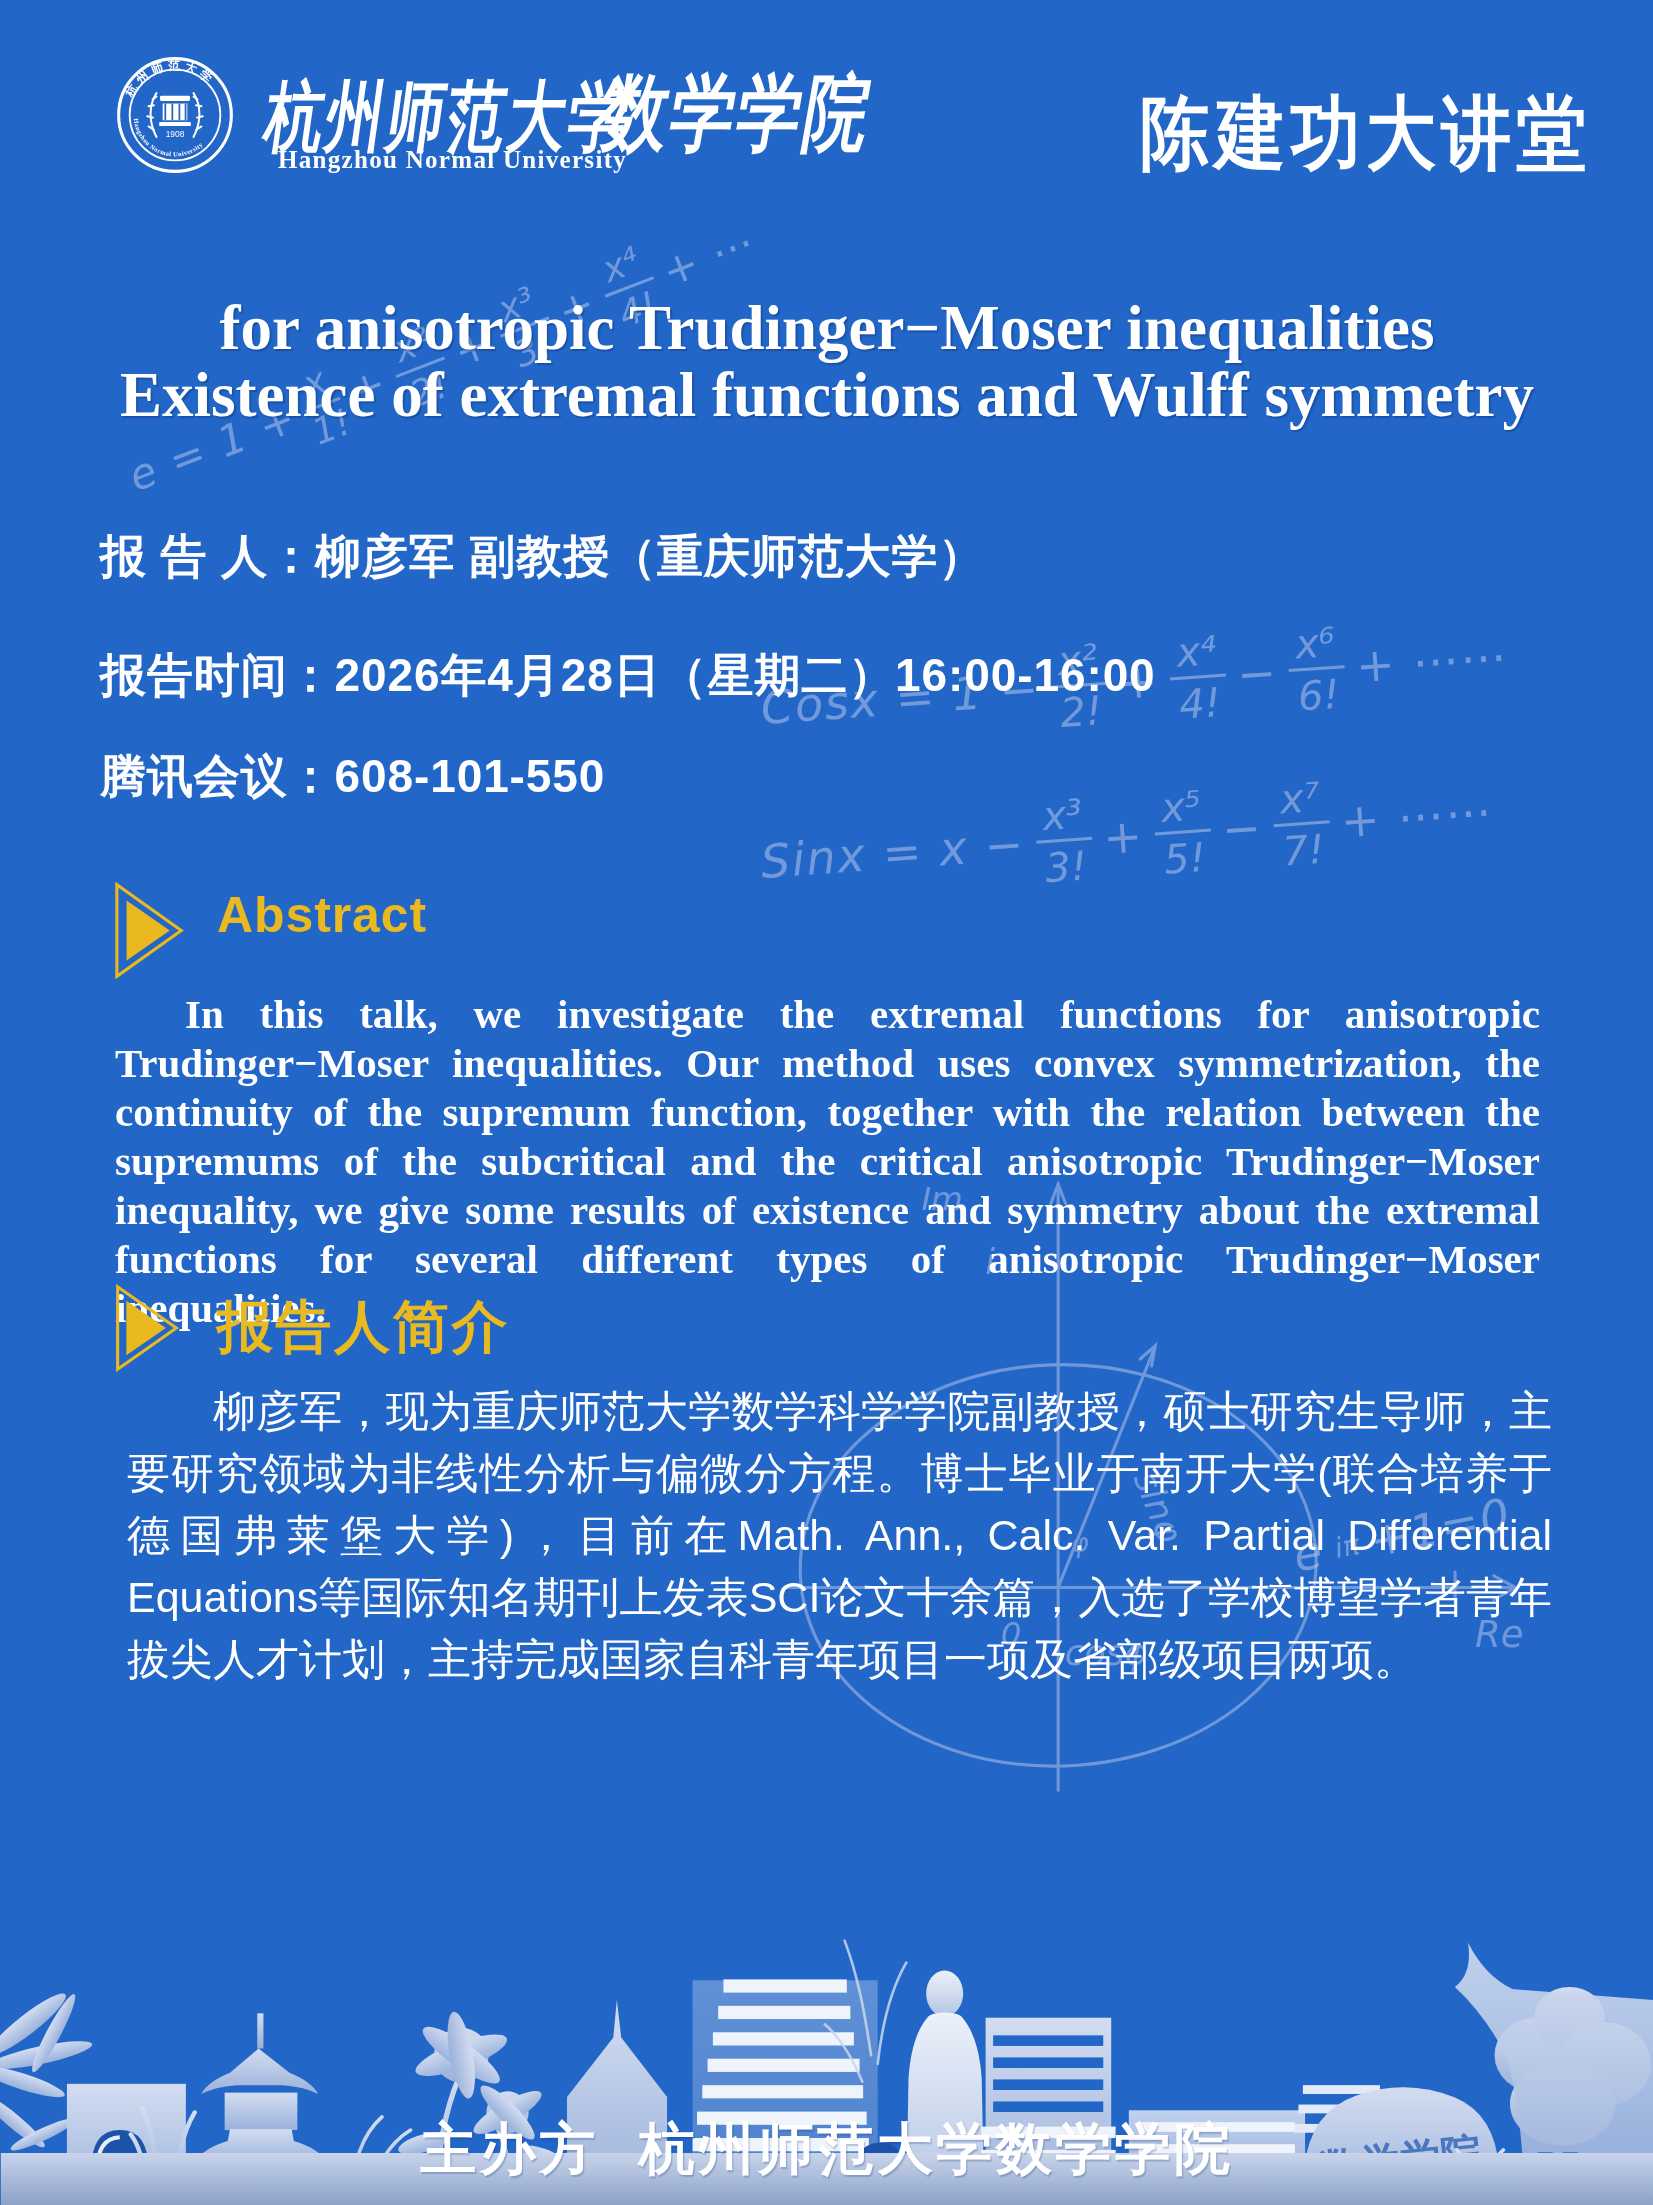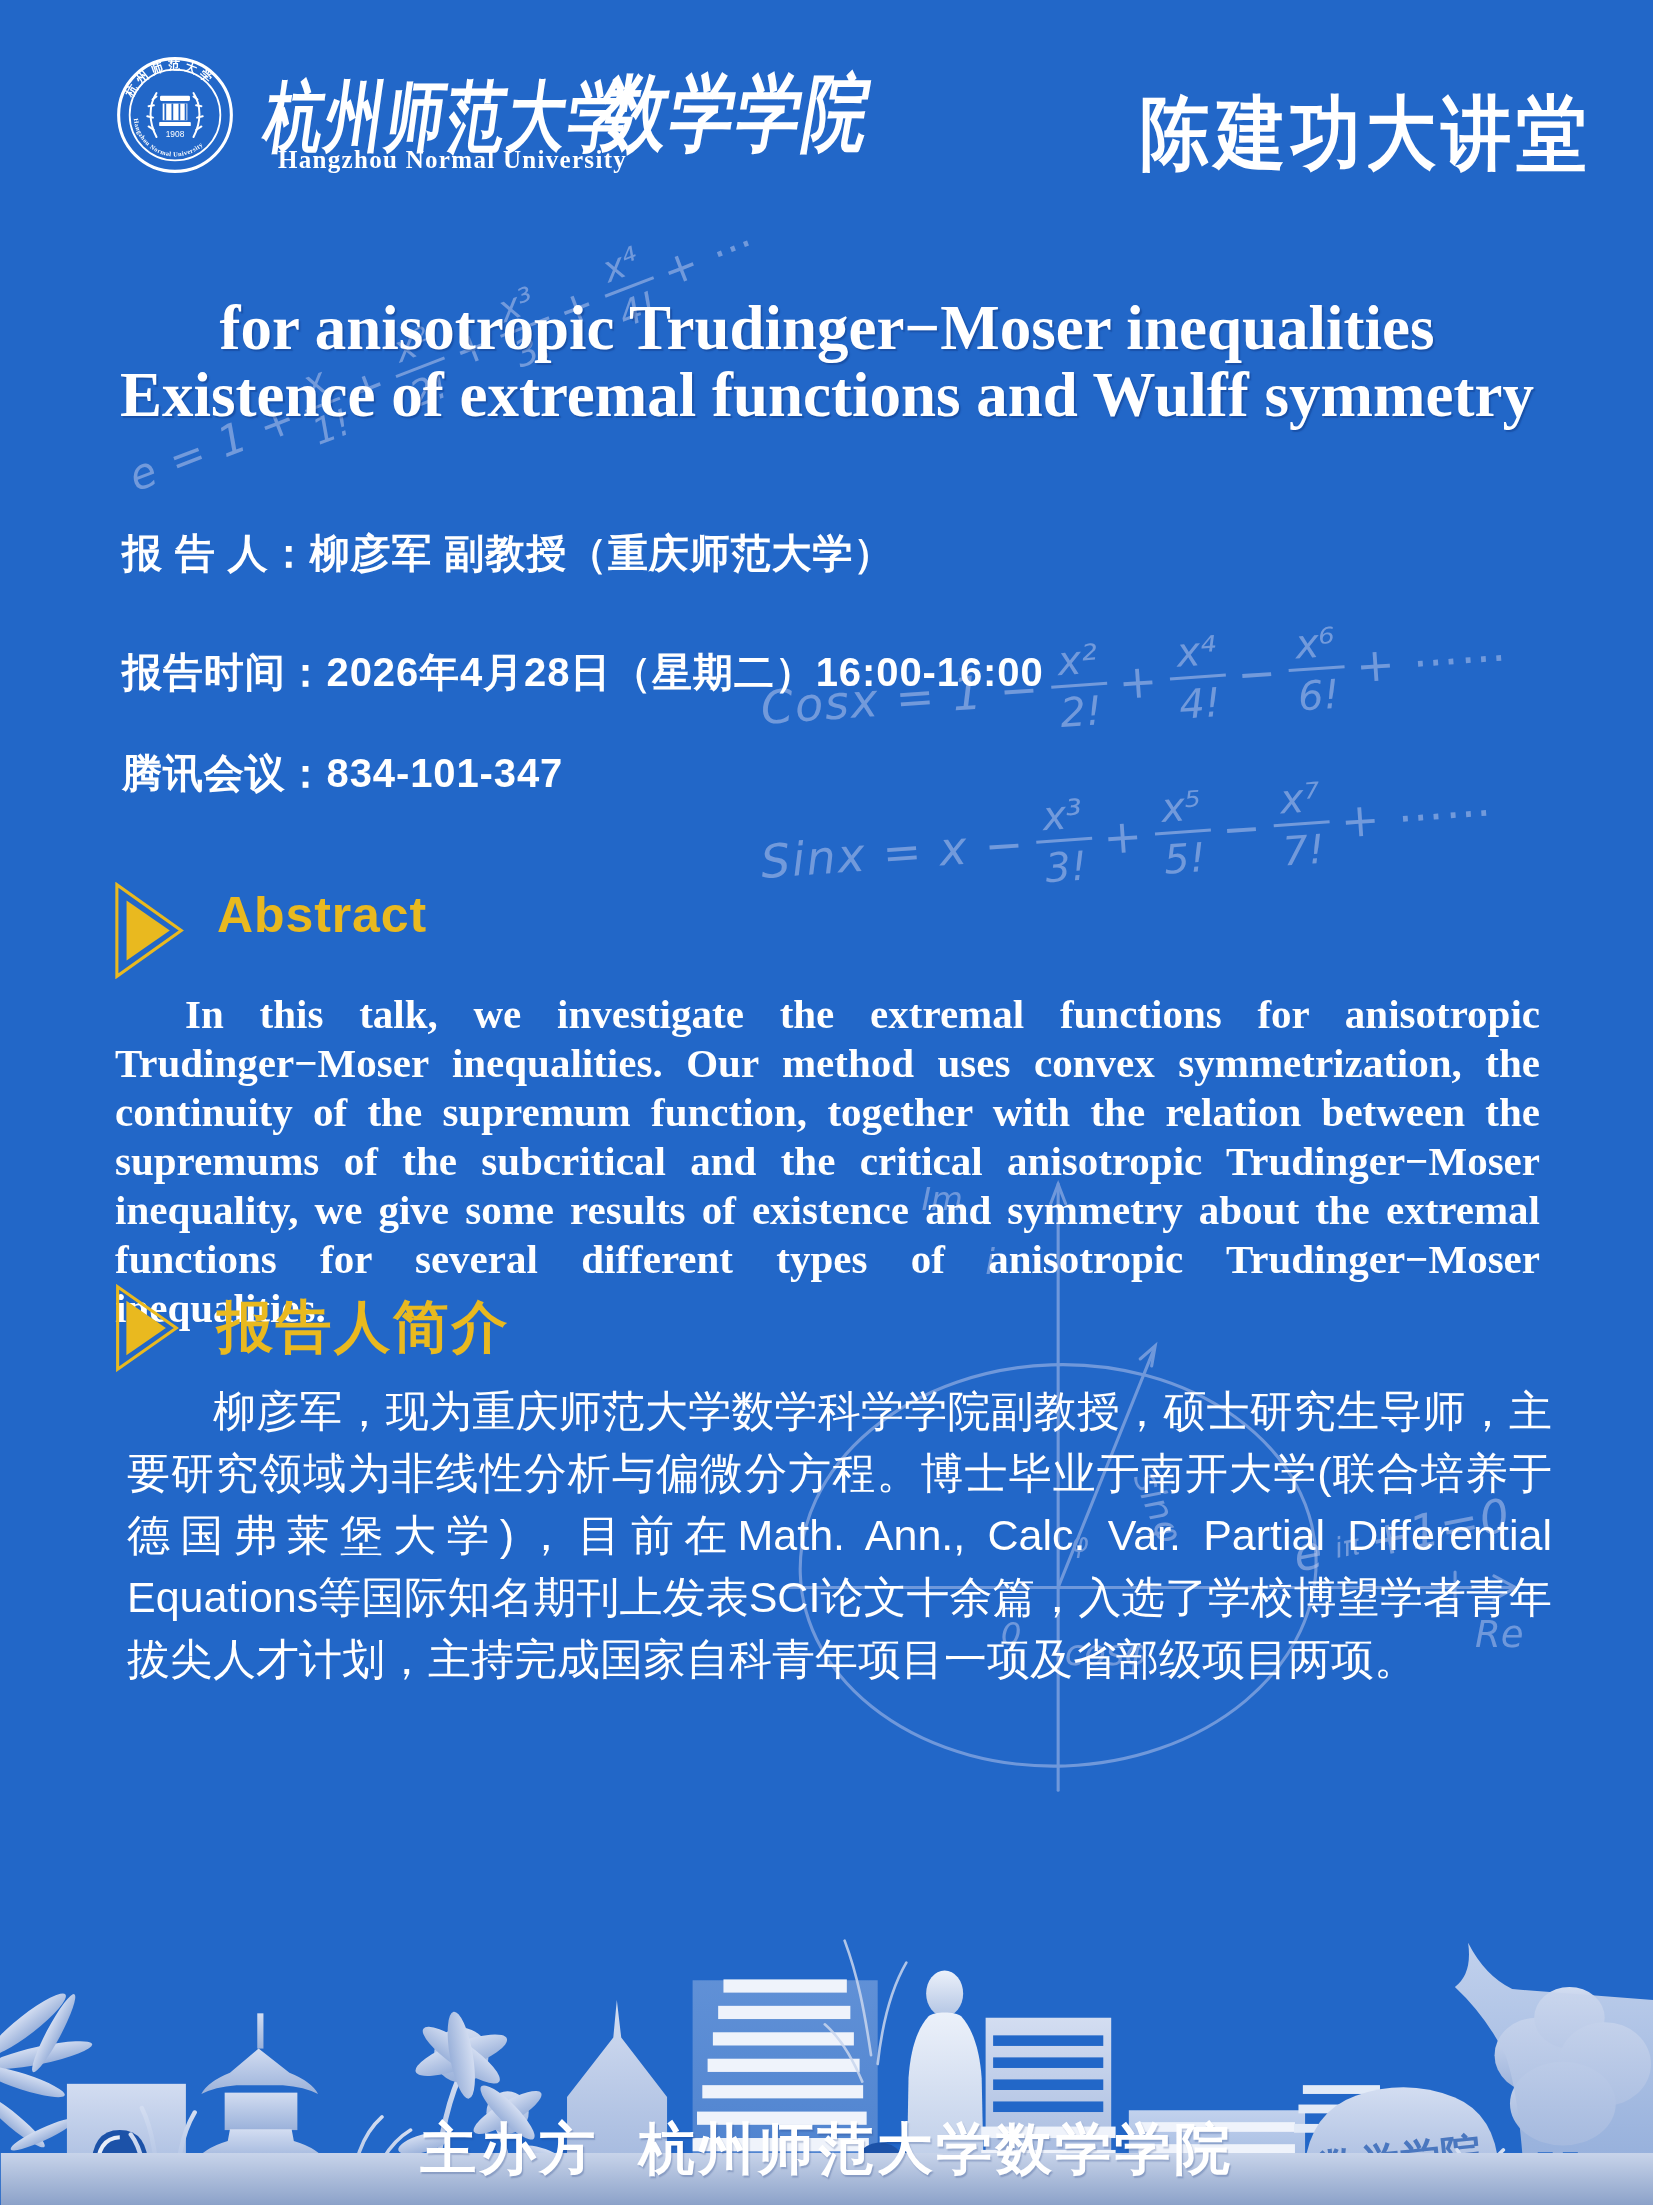--- a/index.html
+++ b/index.html
@@ -34,21 +34,21 @@
           transform:skewX(-10deg) scaleY(1.32);transform-origin:left top;}
   .lecture{left:1140px;top:80px;font-family:"Liberation Serif", serif;font-weight:600;font-size:70px;
           letter-spacing:5.3px;transform:scaleY(1.15);transform-origin:left top;}
 
   
   .title{left:0;right:0;top:295px;text-align:center;font-family:"Liberation Serif", serif;
          font-weight:bold;font-size:63px;line-height:67px;text-shadow:1.8px 2.2px 1.3px rgba(10,40,110,.35);}
   .title span{display:block;}
 
   
-  .info{left:122px;font-size:40px;font-weight:600;letter-spacing:0.9px;white-space:nowrap;}
+  .info{left:100px;font-size:46px;font-weight:600;letter-spacing:0.9px;white-space:nowrap;}
   .info-1{top:526px;} .info-2{top:645px;} .info-3{top:746px;}
 
   
   .tri{position:absolute;}
   .sec-title{position:absolute;color:#E9B91F;font-weight:bold;}
   .abs-title{left:217px;top:886px;font-size:50px;letter-spacing:0.9px;}
   .bio-title{left:217px;top:1290px;font-size:56px;letter-spacing:2.6px;}
 
   
   .para{position:absolute;left:115px;width:1425px;text-align:justify;}
@@ -192,21 +192,21 @@
     <span>Existence of extremal functions and Wulff symmetry</span>
   </h1>
 
   <div class="abs info info-1">
     <span>报 告 人：</span><span>柳彦军  副教授（重庆师范大学）</span>
   </div>
   <div class="abs info info-2">
     <span>报告时间：</span><span>2026年4月28日（星期二）16:00-16:00</span>
   </div>
   <div class="abs info info-3">
-    <span>腾讯会议：</span><span>834-101-347</span>
+    <span>腾讯会议：</span><span>608-101-550</span>
   </div>
 
   <svg class="tri" style="left:114px;top:882px;" width="71" height="97" viewBox="0 0 160 220">
     <polygon points="6,6 6,214 152,110" fill="none" stroke="#E9B91F" stroke-width="7"></polygon>
     <polygon points="28,42 28,178 126,110" fill="#E9B91F"></polygon>
   </svg>
   <div class="sec-title abs-title">Abstract</div>
   <p class="para abs-text" style="margin:0;">In this talk, we investigate the extremal functions for anisotropic Trudinger−Moser inequalities. Our method uses convex symmetrization, the continuity of the supremum function, together with the relation between the supremums of the subcritical and the critical anisotropic Trudinger−Moser inequality, we give some results of existence and symmetry about the extremal functions for several different types of anisotropic Trudinger−Moser inequalities.</p>
 
   <svg class="tri" style="left:115px;top:1284px;" width="64" height="88" viewBox="0 0 146 200">

